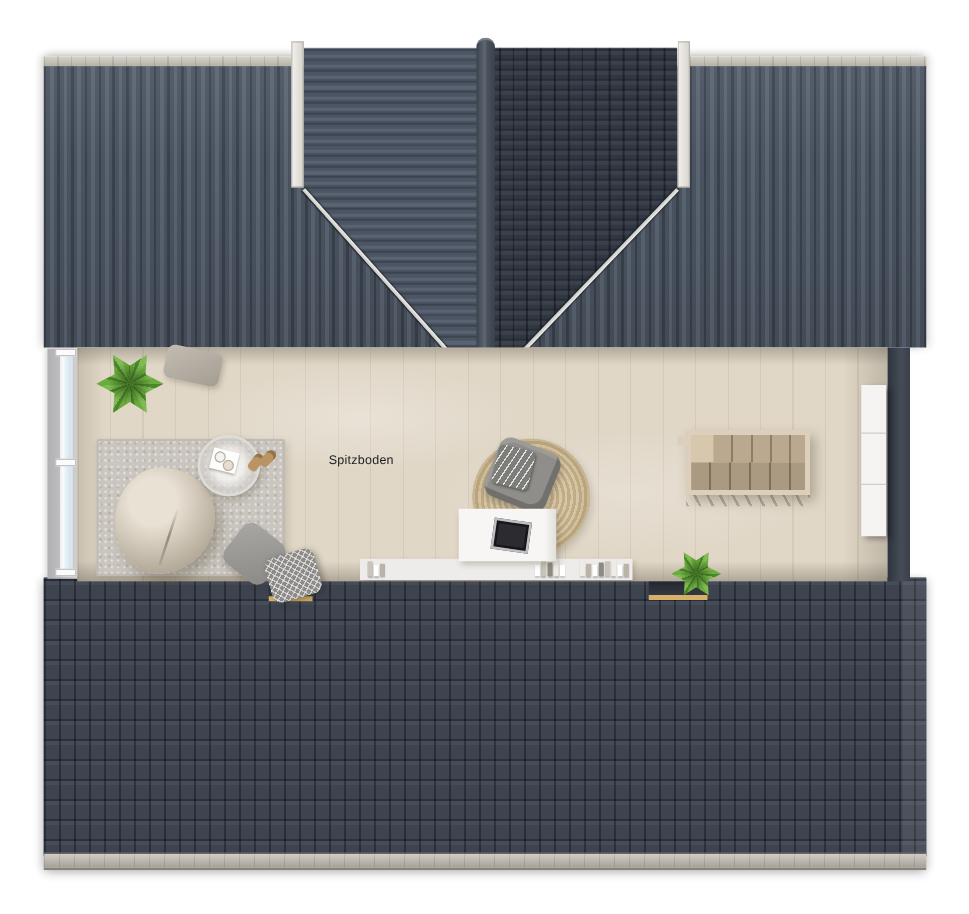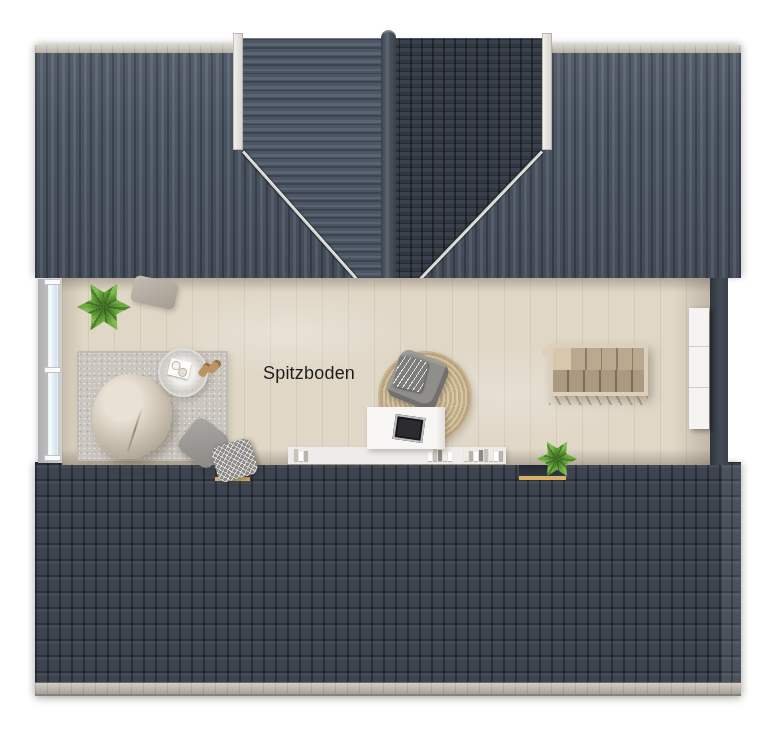--- a/index.html
+++ b/index.html
@@ -103,21 +103,21 @@
          box-shadow:inset 0 3px 0 rgba(120,85,45,.55);}
   .slipper.s1{left:0;transform:rotate(55deg);} .slipper.s2{left:10px;transform:rotate(62deg);}
   .pillow-gray{position:absolute;left:148px;top:145px;width:41px;height:40px;border-radius:9px;
          transform:rotate(38deg);background:linear-gradient(135deg,#aaa8a4,#8b8985);
          box-shadow:2px 2px 5px rgba(60,55,45,.3);}
   .pillow-zigzag{position:absolute;left:179px;top:164px;width:41px;height:37px;border-radius:8px;
          transform:rotate(-16deg);z-index:6;background-color:#8d8b87;
          background-image:repeating-linear-gradient(45deg,rgba(255,255,255,.55) 0 1px,transparent 1px 4px),
                           repeating-linear-gradient(-45deg,rgba(255,255,255,.55) 0 1px,transparent 1px 4px);
          box-shadow:2px 2px 5px rgba(40,38,32,.4);}
-  .room-label{position:absolute;left:228px;top:85px;font-size:18px;font-weight:500;
+  .room-label{position:absolute;left:228px;top:85px;font-size:10px;font-weight:500;
          color:var(--c-text,#1c1c1e);letter-spacing:.2px;}
   .rug-jute{position:absolute;left:343px;top:73px;width:94px;height:93px;border-radius:50%;
          background:repeating-radial-gradient(circle at 50% 50%,#d6c7a7 0 2px,var(--c-jute,#c1ac85) 2px 4.5px);
          box-shadow:inset 0 0 10px rgba(140,115,75,.45),2px 3px 6px rgba(80,70,50,.2);}
   .armchair{position:absolute;left:357px;top:77px;width:52px;height:50px;transform:rotate(22deg);}
   .chair-body{position:absolute;inset:0;border-radius:10px;background:#8f8e8a;
          box-shadow:inset -5px -5px 0 rgba(60,58,54,.35),inset 3px 3px 0 rgba(255,255,255,.12),2px 3px 5px rgba(60,55,45,.3);}
   .chair-blanket{position:absolute;left:2px;top:6px;width:30px;height:32px;border-radius:4px;transform:rotate(-8deg);
          background-color:#7d7d7a;
          background-image:repeating-linear-gradient(110deg,rgba(255,255,255,.78) 0 1px,transparent 1px 5px);

